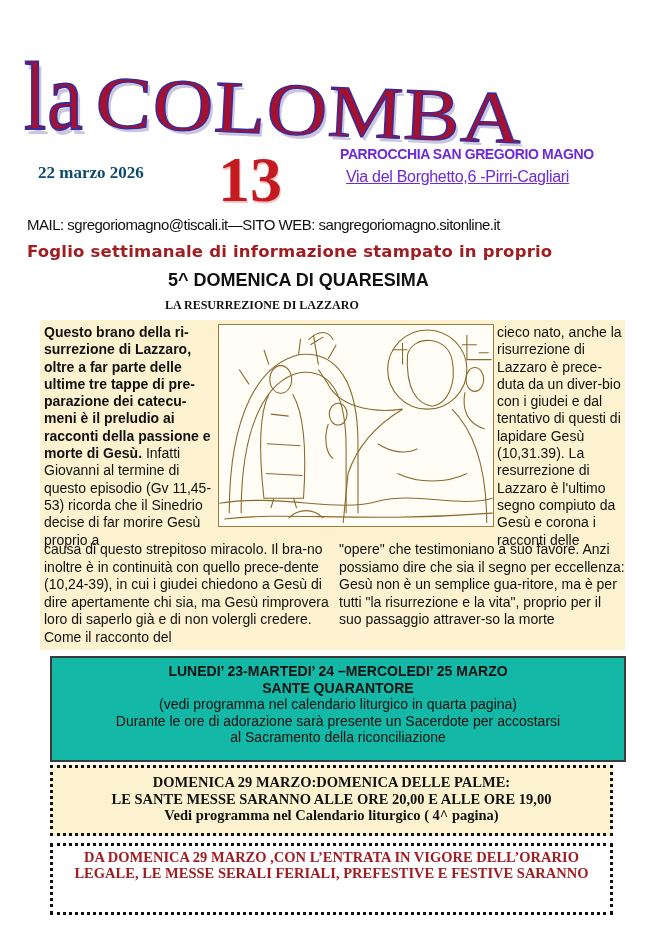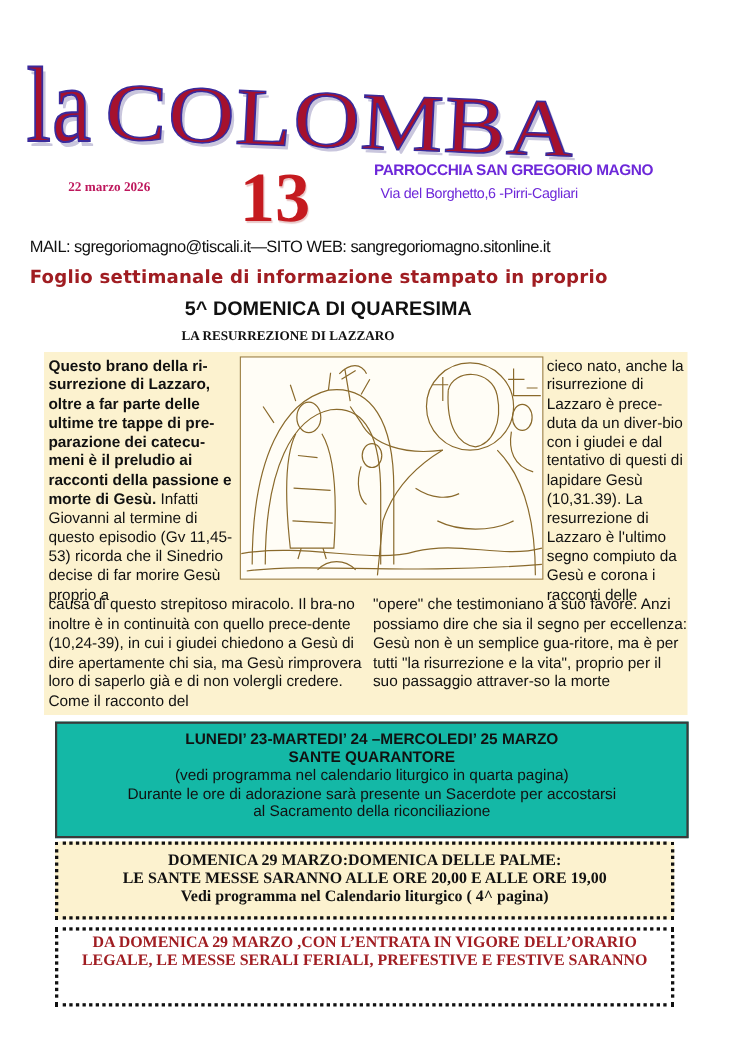--- a/index.html
+++ b/index.html
@@ -12,33 +12,33 @@
       font-size: 88px; line-height: 1; letter-spacing: 1px;
       -webkit-text-stroke: 1.6px #3a2a9c;
       text-shadow: 3px 4px 0 #c9c6dd;
       white-space: nowrap;
     }
     .masthead .la { display: inline-block; transform: scaleY(1.22) translateY(6px); transform-origin: bottom; font-size: 80px; margin-right: 10px; }
     .masthead .col { display: inline-block; transform: scaleY(0.88) rotate(2.5deg); transform-origin: left bottom; font-size: 84px; }
 
     .date {
       position: absolute; left: 38px; top: 163px;
-      font-family: "Liberation Serif", serif; font-weight: bold; font-size: 12px; color: #be185d; margin-left: 24px;
+      font-family: "Liberation Serif", serif; font-weight: bold; font-size: 17px; color: #0c4a6e;
     }
     .issue-number {
       position: absolute; left: 218px; top: 148px;
       font-family: "Liberation Serif", serif; font-weight: bold; font-size: 64px; color: #c51a1f;
       line-height: 1; text-shadow: 1px 2px 1px #e8c7c7;
     }
     .parish {
       position: absolute; left: 340px; top: 146px; width: 270px;
       font-family: "Liberation Sans", sans-serif; color: #6d28d9;
     }
     .parish .name { font-size: 14px; font-weight: bold; letter-spacing: -0.4px; }
-    .parish .address { font-size: 13px; margin-top: 6px; letter-spacing: -0.3px; padding-left: 6px; }
+    .parish .address { font-size: 16px; margin-top: 6px; letter-spacing: -0.3px; padding-left: 6px; text-decoration: underline; }
 
     .contacts {
       position: absolute; left: 27px; top: 216px; font-size: 15px; letter-spacing: -0.5px; color: #111;
     }
     .subtitle {
       position: absolute; left: 27px; top: 242px; font-family: "DejaVu Sans", sans-serif; font-size: 16.5px; font-weight: bold;
       color: #a01d22; letter-spacing: 0.2px;
     }
     .sunday {
       position: absolute; left: 168px; top: 270px; font-weight: bold; font-size: 18px; color: #111;

